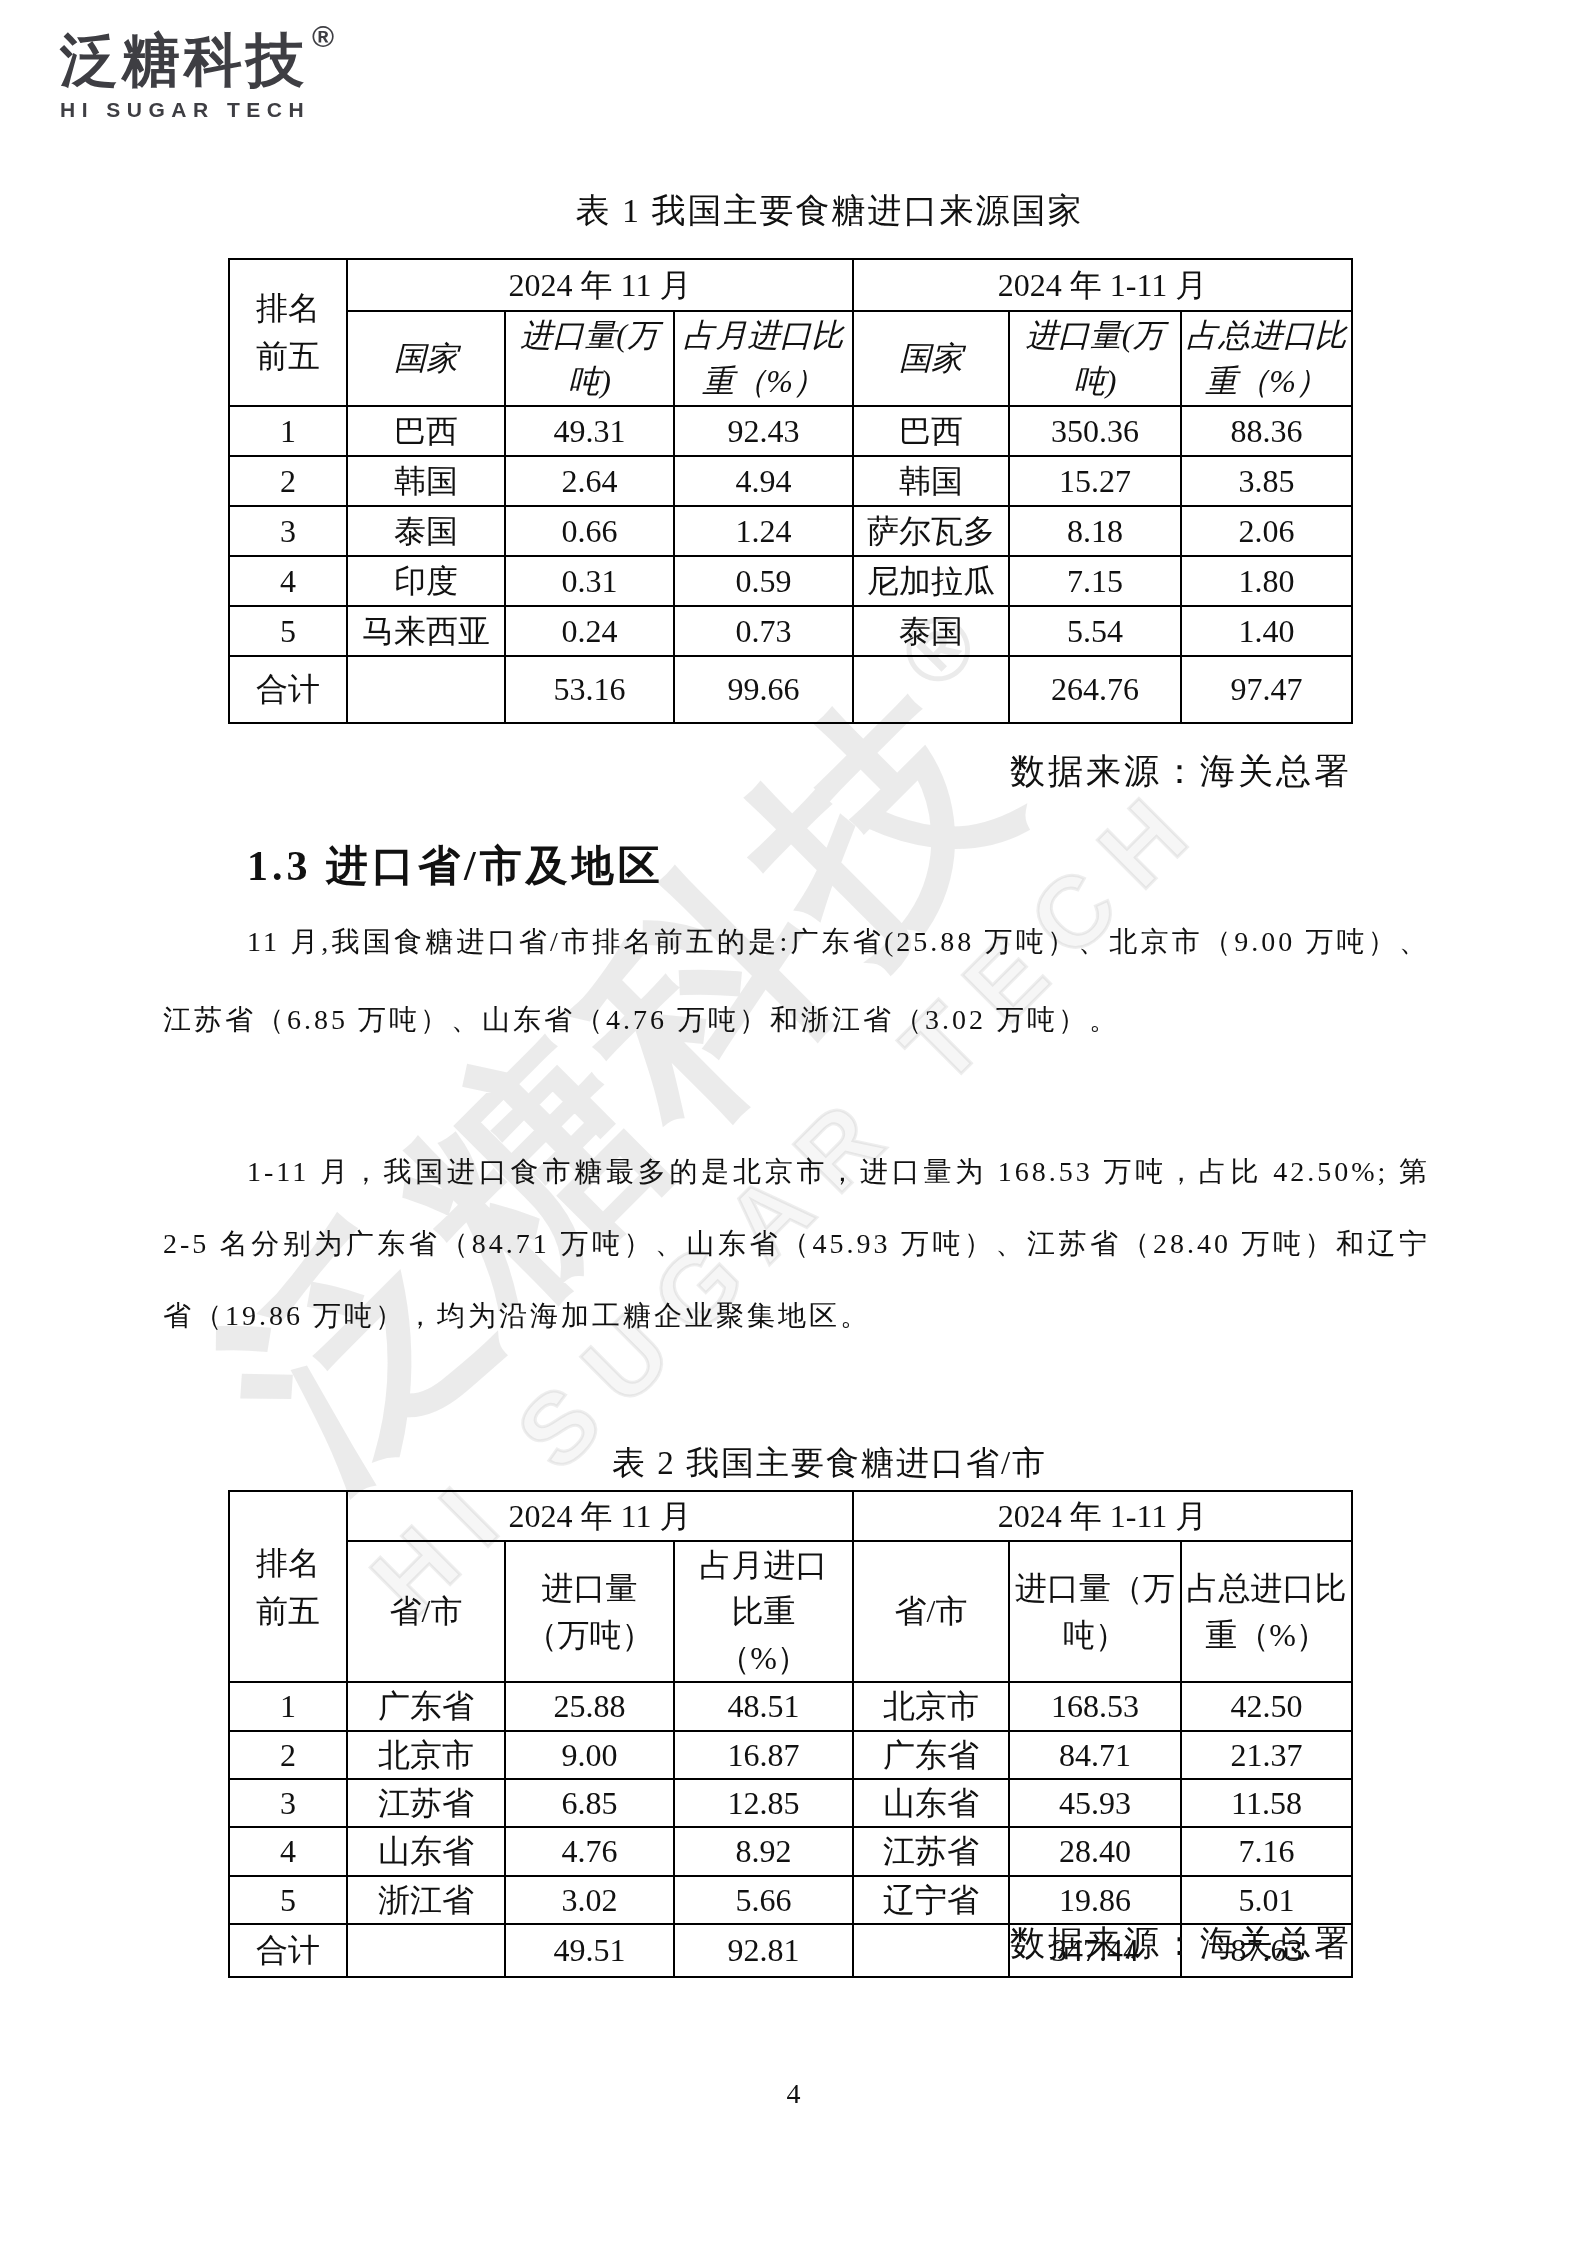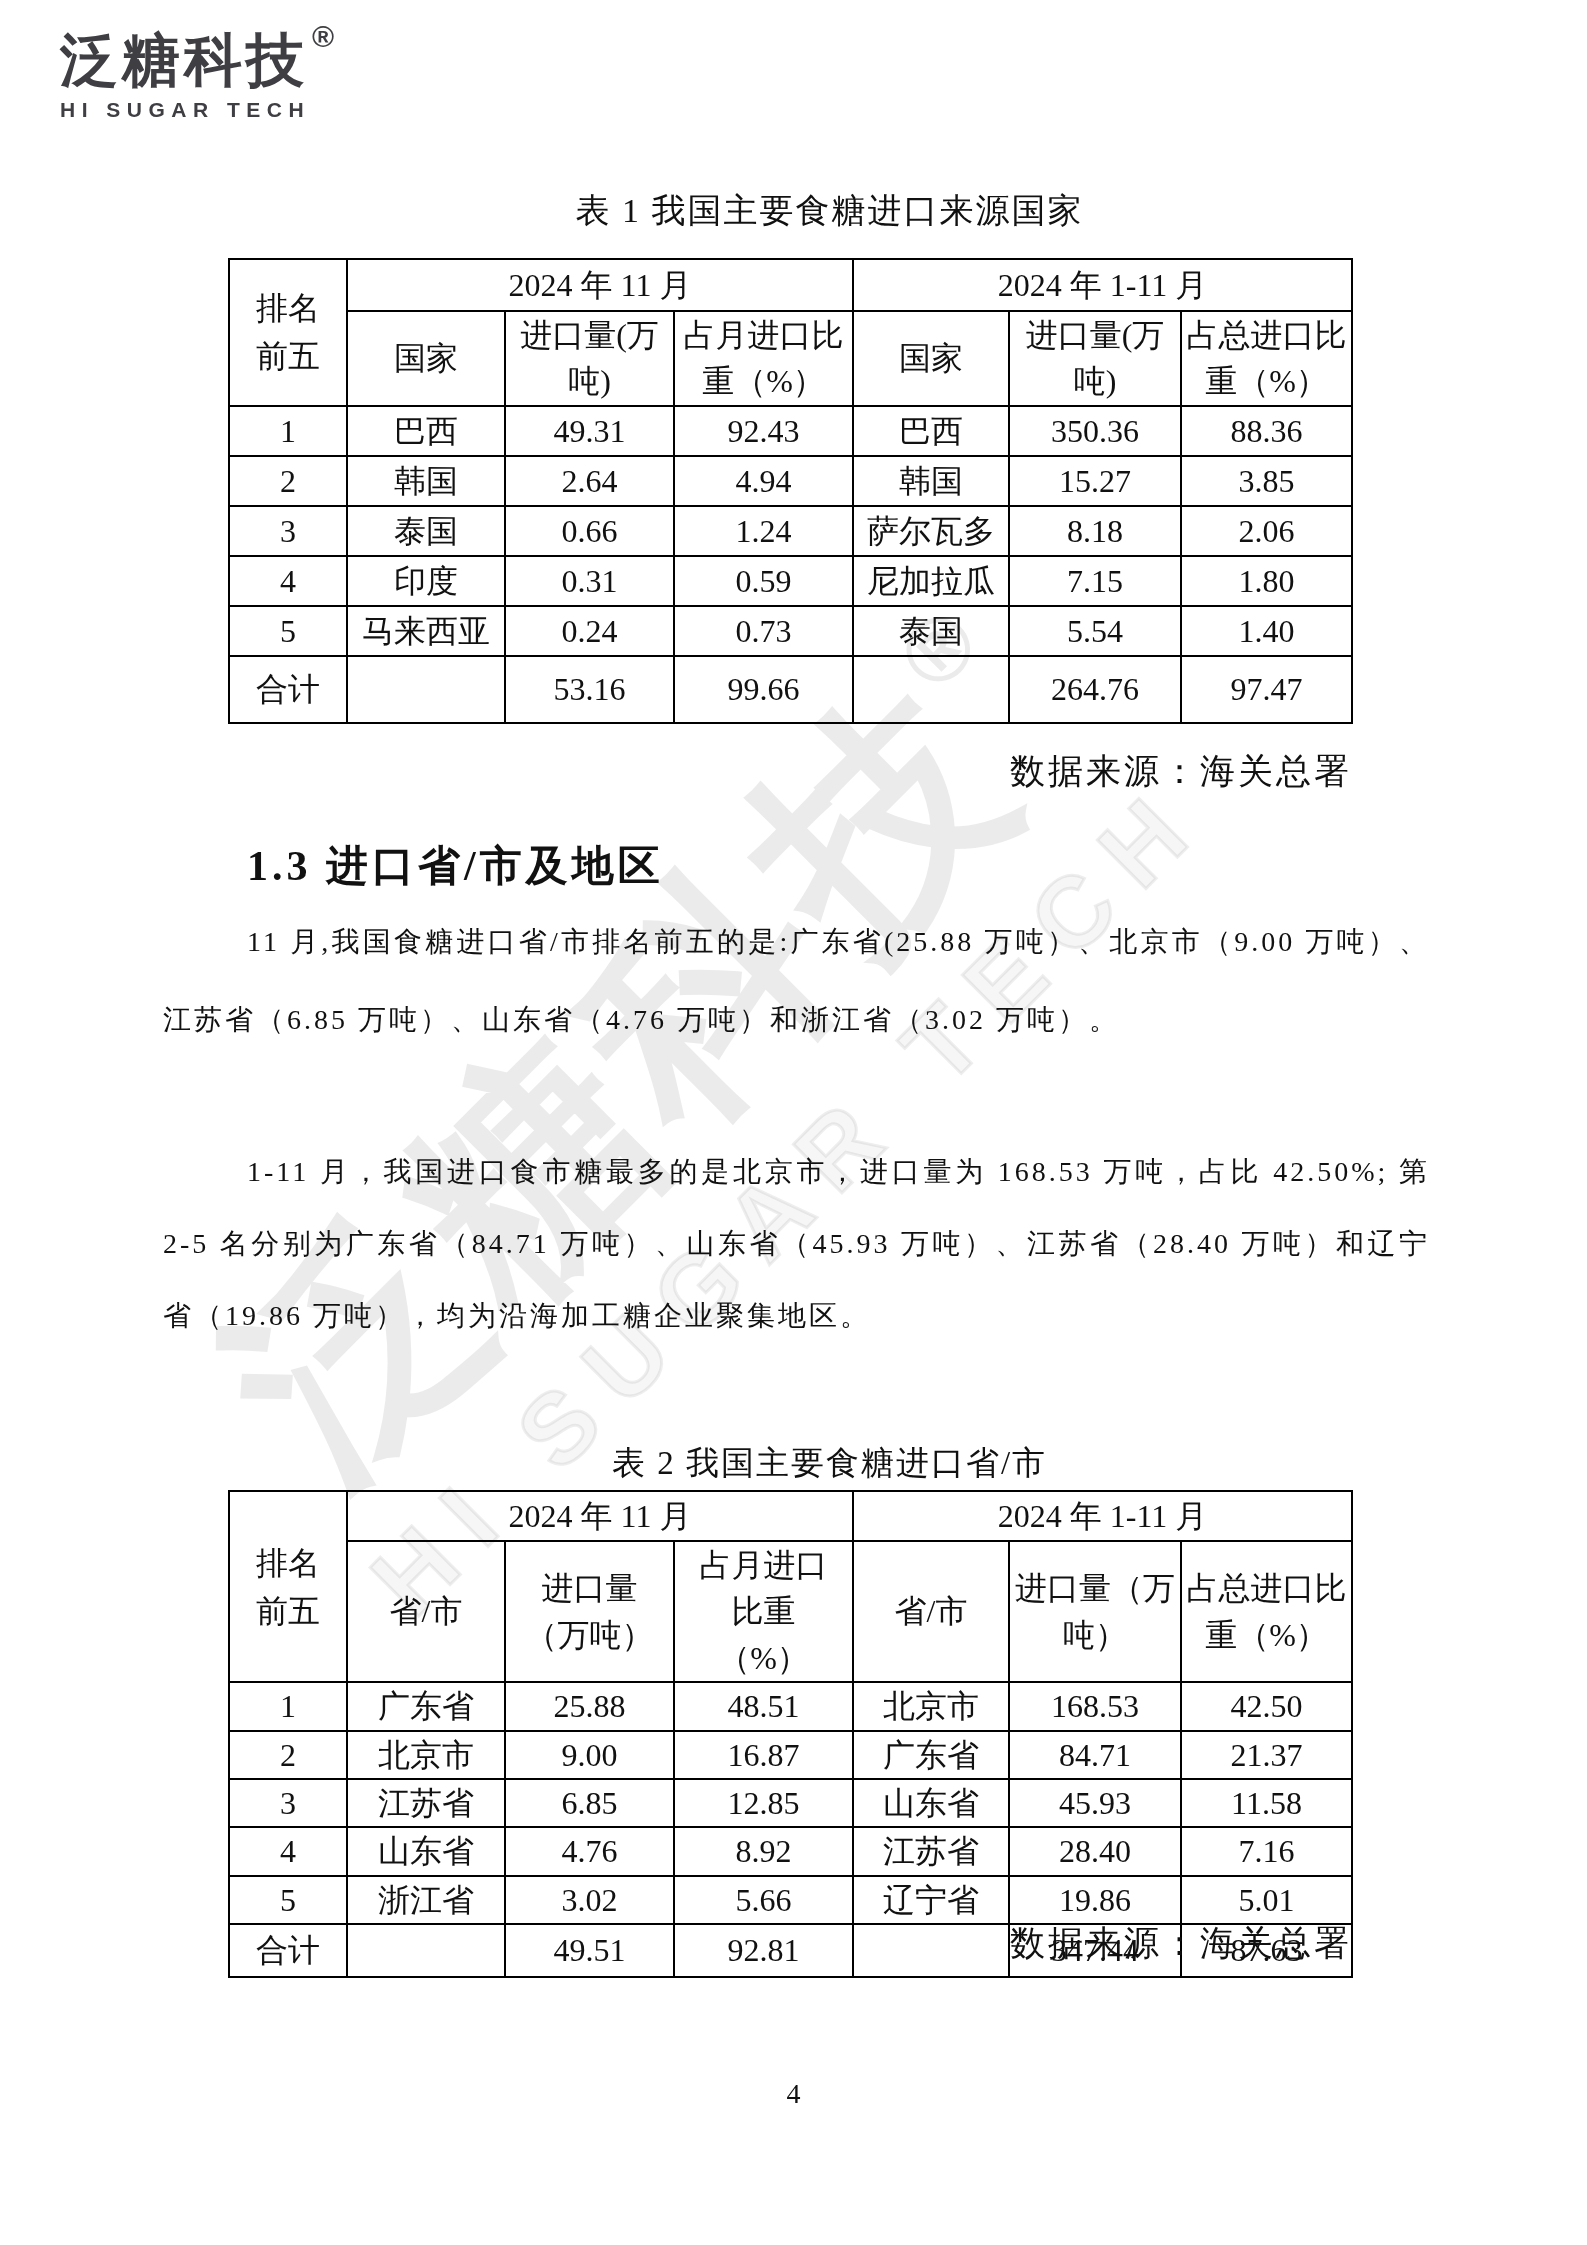--- a/index.html
+++ b/index.html
@@ -46,21 +46,21 @@
   table.data td{
     border:2px solid #000;
     text-align:center;vertical-align:middle;
     padding:0 4px;
     font-size:32px;
     word-break:break-all;
     line-height:1.45;
     background:transparent;
   }
   .t2 td{font-size:31px;line-height:1.4;}
-  .t1-h1{height:52px;} .t1-h2{height:91px;} .t1-row{height:50px;} .t1-total{height:67px;}
+  .t1-h1{height:52px;} .t1-h2{height:91px;font-style:italic;} .t1-row{height:50px;} .t1-total{height:67px;}
   .t2-h1{height:50px;} .t2-h2{height:85px;} .t2-row{height:44px;} .t2-total{height:53px;}
   .rank-span{display:inline-block;width:2.2em;word-break:break-all;line-height:1.5;}
   .w4{display:inline-block;width:4.4em;word-break:break-all;}
   .bold{font-weight:normal;}
   
   .heading{position:absolute;left:247px;top:838px;font-size:42px;font-weight:600;letter-spacing:4px;z-index:1;}
   .para{position:absolute;left:163px;width:1267px;font-size:28px;letter-spacing:3px;
         text-align:justify;text-indent:84px;z-index:1;}
   .para1{top:903px;line-height:78px;}
   .para2{top:1136px;line-height:72px;}

